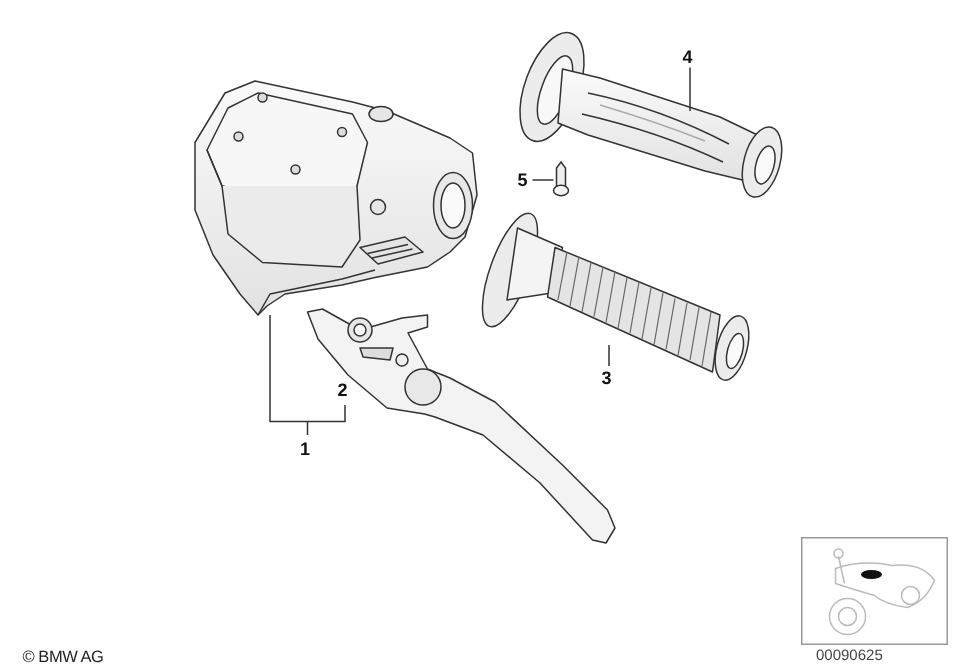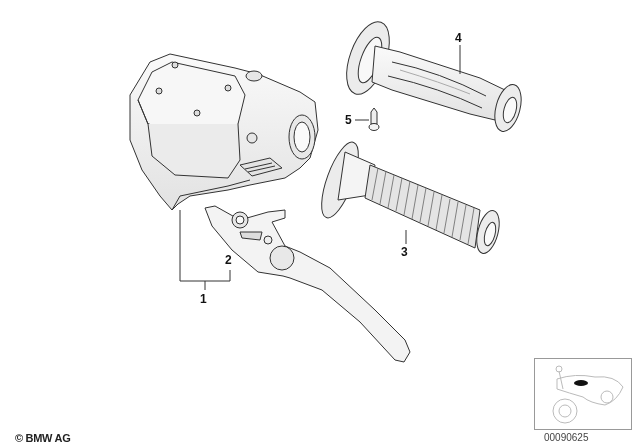--- a/index.html
+++ b/index.html
@@ -1,19 +1,19 @@
 <!DOCTYPE html>
 <html><head>
 <meta charset="utf-8">
 <style>
   html, body { margin:0; padding:0; background:#fff; }
   body { width:640px; height:448px; position:relative; overflow:hidden; font-family:"Liberation Sans", sans-serif; }
   #diagram { position:absolute; left:0; top:0; width:640px; height:448px; }
   .callout { position:absolute; font-family:"Liberation Sans", sans-serif; font-weight:bold; font-size:12px; color:#111; line-height:12px; }
-  .copyright { position:absolute; left:15px; top:432px; font-size:11px; font-weight:bold; color:#222; letter-spacing:-0.3px; }
+  .copyright { position:absolute; left:15px; top:432px; font-size:11px; font-weight:normal; color:#222; letter-spacing:-0.3px; }
   .partno { position:absolute; left:544px; top:432px; font-size:10px; color:#444; }
   .thumb { position:absolute; left:534px; top:358px; width:98px; height:72px; border:1px solid #999; box-sizing:border-box; background:#fff; }
 </style>
 </head>
 <body>
 
 <svg id="diagram" viewBox="0 0 640 448" xmlns="http://www.w3.org/2000/svg">
   <defs>
     <linearGradient id="g1" x1="0" y1="0" x2="0" y2="1">
       <stop offset="0" stop-color="#fafafa"></stop>

